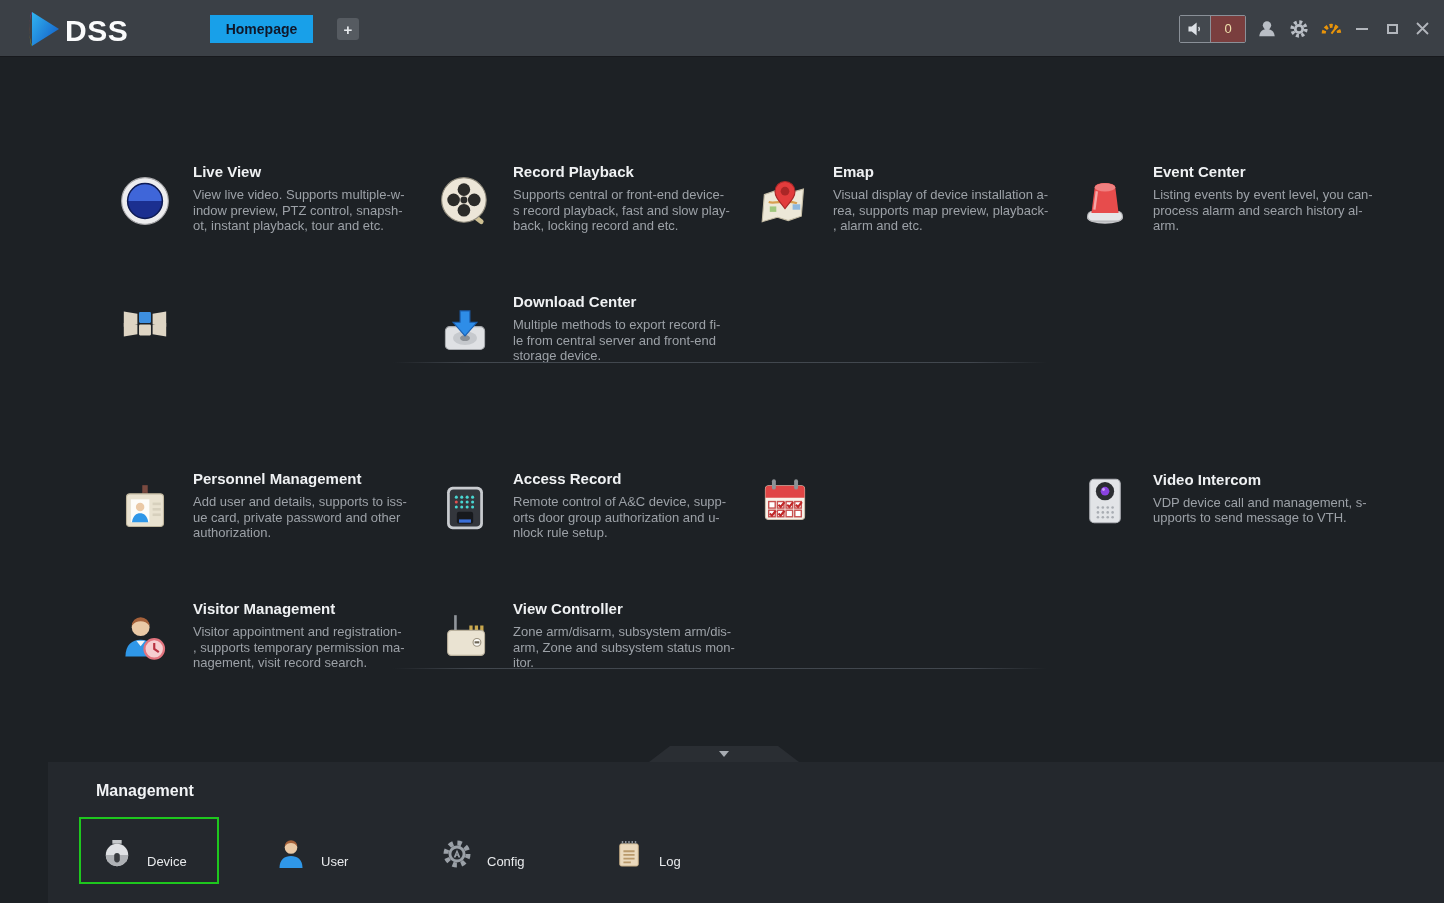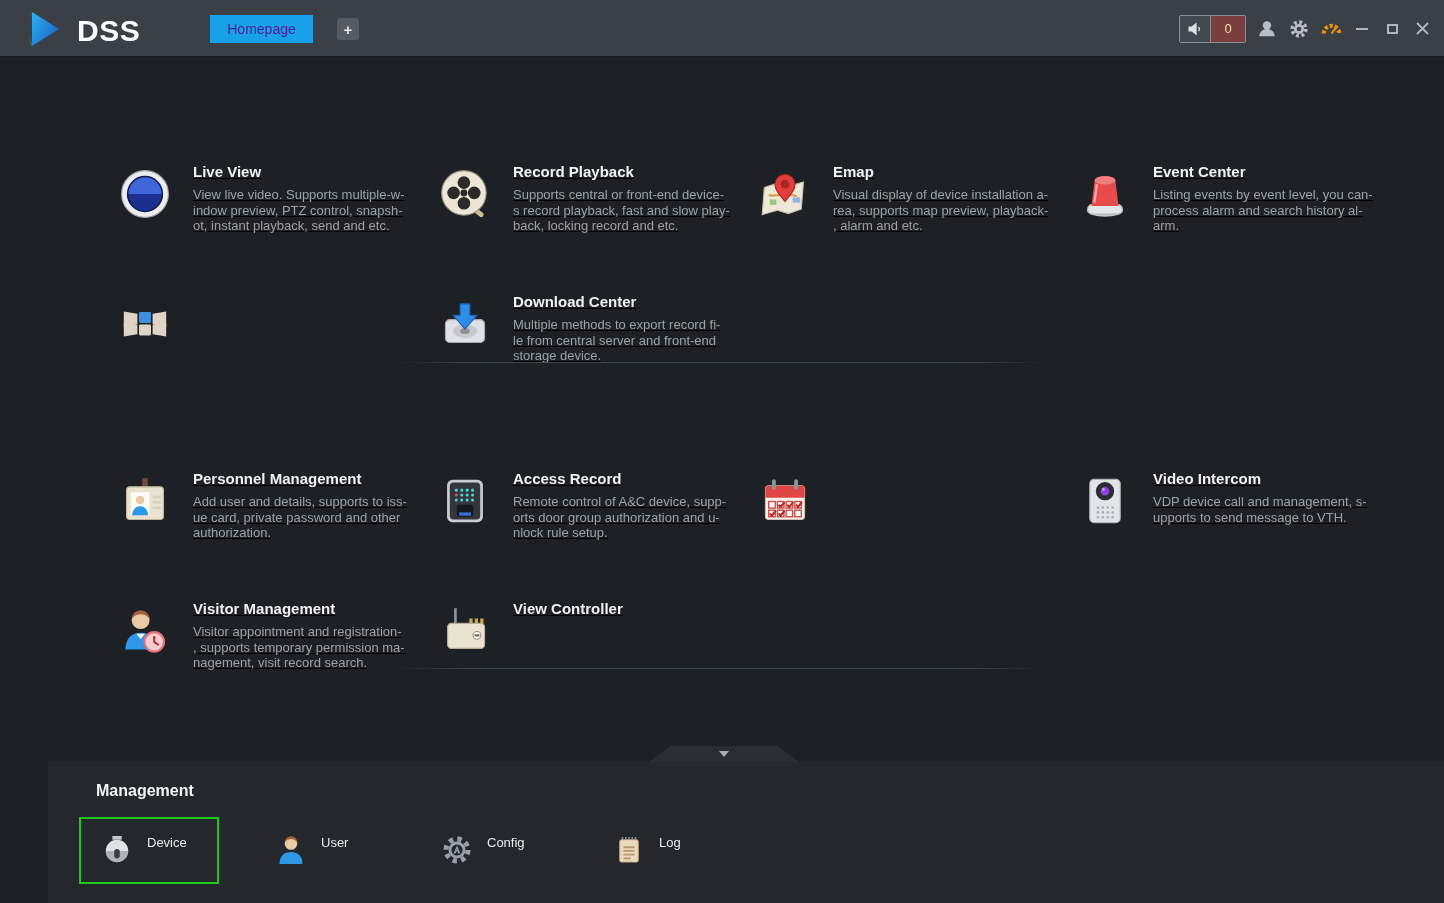--- a/index.html
+++ b/index.html
@@ -9,64 +9,64 @@
     font-family:"Liberation Sans",sans-serif;
   }
   .app{position:relative;width:1444px;height:903px;background:#1D2125;}
 
   
   .titlebar{
     position:absolute;top:0;left:0;width:1444px;height:57px;
     background:#3B4046;border-bottom:1px solid #17191D;box-sizing:border-box;
   }
   .logo{position:absolute;left:27px;top:10px;display:flex;align-items:center;}
-  .logo-text{color:#FAFBFC;font-size:30px;font-weight:800;letter-spacing:.5px;margin-left:16px;line-height:36px;}
+  .logo-text{color:#FAFBFC;font-size:30px;font-weight:800;letter-spacing:.5px;margin-left:4px;line-height:36px;}
   .tab-home{
     position:absolute;left:210px;top:15px;width:103px;height:28px;
-    background:#18A0E9;color:#4c1d95;font-size:14px;font-weight:400;
+    background:#18A0E9;color:#0f172a;font-size:14px;font-weight:700;
     display:flex;align-items:center;justify-content:center;cursor:pointer;
   }
   .tab-add{
     position:absolute;left:337px;top:18px;width:22px;height:22px;border-radius:3px;
     background:#565B61;color:#E7EAED;font-size:15px;font-weight:700;
     display:flex;align-items:center;justify-content:center;cursor:pointer;
   }
   .tb-right{position:absolute;right:12px;top:0;height:57px;display:flex;align-items:center;gap:10px;}
   .vol-ctrl{display:flex;height:26px;border:1px solid #8A9098;border-radius:2px;overflow:hidden;cursor:pointer;}
   .vol-btn{width:30px;background:#43484E;display:flex;align-items:center;justify-content:center;}
   .vol-badge{width:34px;background:#7A3E3E;border-left:1px solid #8A9098;color:#EFE0AC;
     font-size:13px;display:flex;align-items:center;justify-content:center;}
   .tb-ico{width:22px;height:22px;display:flex;align-items:center;justify-content:center;cursor:pointer;}
   .win-btn{width:20px;height:20px;display:flex;align-items:center;justify-content:center;cursor:pointer;}
   .wb-min{width:12px;height:2px;background:#B2B6BC;}
   .wb-max{width:11px;height:10px;border:2px solid #B2B6BC;box-sizing:border-box;}
 
   
   .main{position:absolute;top:57px;left:0;width:1444px;height:689px;overflow:hidden;}
-  .tile{position:absolute;display:flex;align-items:flex-start;cursor:pointer;text-decoration:underline;}
+  .tile{position:absolute;display:flex;align-items:center;cursor:pointer;}
   .tile .icon{width:50px;height:50px;margin-top:6px;flex:none;}
   .tile .icon svg{display:block;}
   .tile .txt{margin-left:23px;width:250px;}
   .t-title{font-size:15px;font-weight:700;color:#EFF1F3;line-height:18px;}
   .t-desc{margin-top:6px;font-size:13px;line-height:15.5px;color:#9CA1A7;white-space:pre-line;}
 
   .divider{position:absolute;left:393px;width:654px;height:1px;
     background:linear-gradient(to right,rgba(72,78,86,0),rgba(72,78,86,.85) 12%,rgba(72,78,86,.85) 88%,rgba(72,78,86,0));}
 
   
   .scroll-strip{position:absolute;top:746px;left:0;width:1444px;height:16px;background:#1D2125;}
   .scroll-tab{position:absolute;top:746px;left:649px;width:150px;height:16px;background:#2A2E33;
     clip-path:polygon(14% 0,86% 0,100% 100%,0 100%);
     display:flex;align-items:center;justify-content:center;cursor:pointer;}
   .caret-down{width:0;height:0;border-left:5px solid transparent;border-right:5px solid transparent;border-top:6px solid #A7ACB2;}
 
   
   .mgmt{position:absolute;top:762px;left:0;width:1444px;height:141px;background:#24282D;margin-left:48px;}
   .mgmt-title{position:absolute;left:48px;top:20px;font-size:16px;font-weight:700;color:#F1F3F5;}
-  .mgmt-item{position:absolute;top:73px;height:34px;display:flex;align-items:flex-start;cursor:pointer;}
+  .mgmt-item{position:absolute;top:73px;height:34px;display:flex;align-items:flex-end;cursor:pointer;}
   .mgmt-item .m-icon{width:30px;height:30px;display:flex;align-items:center;justify-content:center;flex:none;}
   .mgmt-item .m-label{margin-left:15px;font-size:13px;color:#E8EAEC;}
   .highlight{position:absolute;left:31px;top:55px;width:140px;height:67px;
     border:2px solid #1EC71E;box-sizing:border-box;pointer-events:none;}
 </style>
 </head>
 <body>
 
 <div class="app">
 
@@ -148,21 +148,21 @@
           <circle cx="23" cy="23" r="21.5" fill="none" stroke="#A9A9AC"></circle>
           <circle cx="23" cy="23" r="16" fill="#1B2F90"></circle>
           <path d="M7.3 23a15.7 15.7 0 0 1 31.4 0z" fill="#3F66D9"></path>
           <circle cx="23" cy="23" r="16" fill="none" stroke="#0E1B55" stroke-width="1.4"></circle>
         </svg>
       </div>
       <div class="txt">
         <div class="t-title">Live View</div>
         <div class="t-desc">View live video. Supports multiple-w-
 indow preview, PTZ control, snapsh-
-ot, instant playback, send and etc.</div>
+ot, instant playback, tour and etc.</div>
       </div>
     </div>
 
     <div class="tile" style="left:440px;top:106px">
       <div class="icon">
         <svg width="50" height="50" viewBox="0 0 46 46">
           <rect x="30" y="33" width="14" height="4.5" rx="2.2" transform="rotate(38 30 33)" fill="#CDBF92"></rect>
           <circle cx="22" cy="22" r="20.5" fill="#ECE6D8" stroke="#8F8A7C"></circle>
           <circle cx="22" cy="12.5" r="5.8" fill="#2B2B29"></circle>
           <circle cx="22" cy="31.5" r="5.8" fill="#2B2B29"></circle>
@@ -389,20 +389,23 @@
               <rect x="32" y="11.5" width="3" height="5.5"></rect>
               <rect x="37" y="11.5" width="3" height="5.5"></rect>
           </g>
           <rect x="7" y="16" width="34" height="23" rx="3.5" fill="#EAE3D2" stroke="#B9B09C"></rect>
           <circle cx="34" cy="27" r="3.6" fill="#FDFCF8" stroke="#9A917E"></circle>
           <rect x="31.8" y="26" width="4.4" height="2" fill="#6B6354"></rect>
         </svg>
       </div>
       <div class="txt">
         <div class="t-title">View Controller</div>
+        <div class="t-desc">Zone arm/disarm, subsystem arm/dis-
+arm, Zone and subsystem status mon-
+itor.</div>
       </div>
     </div>
 
     <div class="divider" style="top:611px"></div>
 
   </div>
 
   <div class="scroll-strip"></div>
   <div class="scroll-tab">
     <div class="caret-down"></div>

